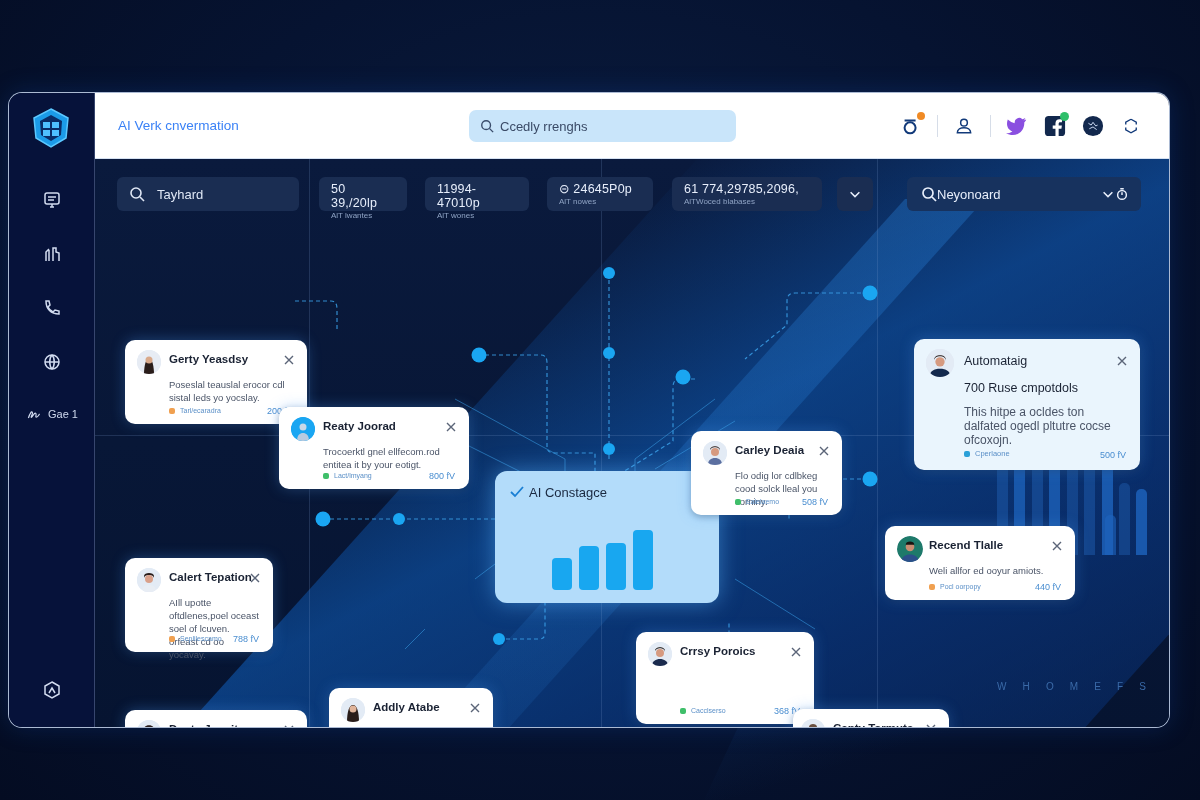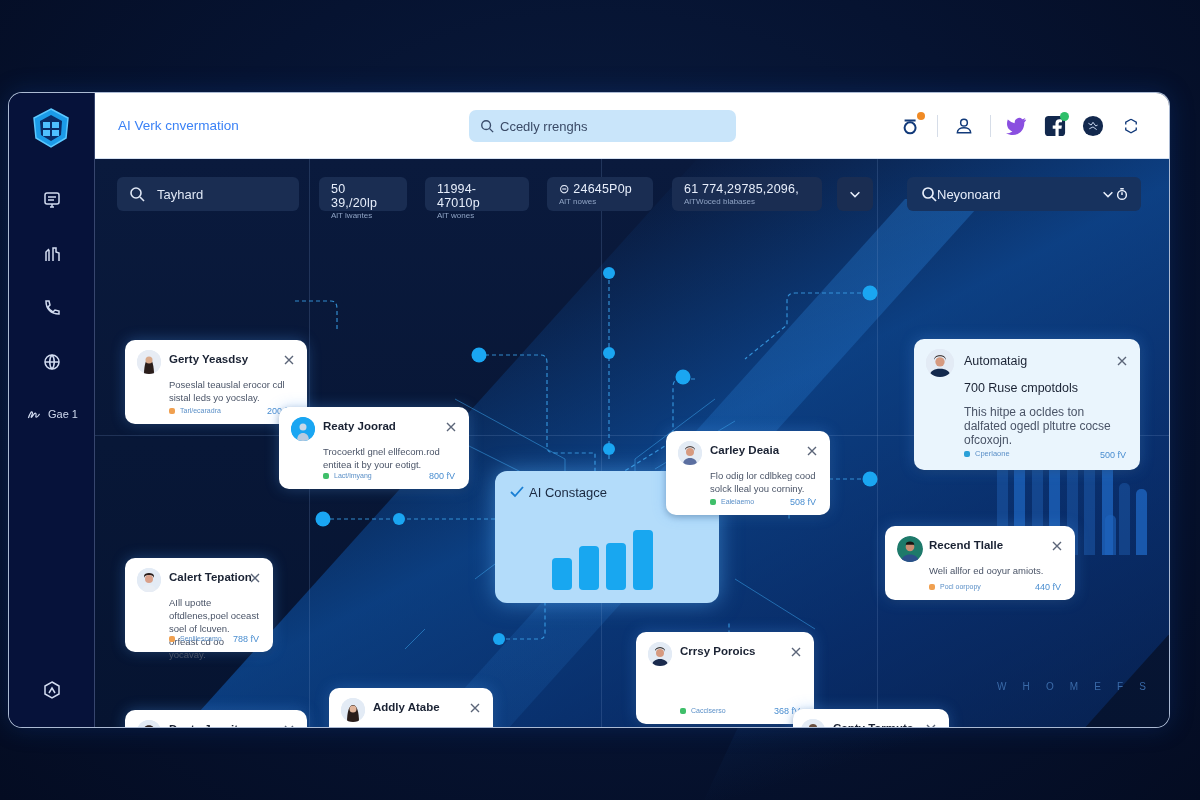--- a/index.html
+++ b/index.html
@@ -464,21 +464,21 @@
             <circle cx="12" cy="11" r="3.5" fill="#e0b49a"></circle>
           </svg></div>
       <div class="name">Addly Atabe</div>
       <div class="close"><svg viewBox="0 0 12 12">
             <path d="M2 2l8 8M10 2l-8 8"></path>
           </svg></div>
       <div class="body">The oxlost ordlielso-toul paodard as ycanling.</div>
 
     </div>
 
-    <div class="card" style="left:571px;top:272px;width:164px;height:84px">
+    <div class="card" style="left:596px;top:272px;width:151px;height:84px">
       <div class="avatar"><svg viewBox="0 0 24 24" width="24" height="24">
             <rect width="24" height="24" fill="#e3ebf5"></rect>
             <path d="M7 10c0-5 10-5 10 0v-1c0-5-10-5-10 0z" fill="#3a2a24"></path>
             <circle cx="12" cy="11" r="4" fill="#d69a80"></circle>
             <path d="M5 24c0-5 3-7 7-7s7 2 7 7z" fill="#5b6fa0"></path>
           </svg></div>
       <div class="name">Carley Deaia</div>
       <div class="close"><svg viewBox="0 0 12 12">
             <path d="M2 2l8 8M10 2l-8 8"></path>
           </svg></div>

